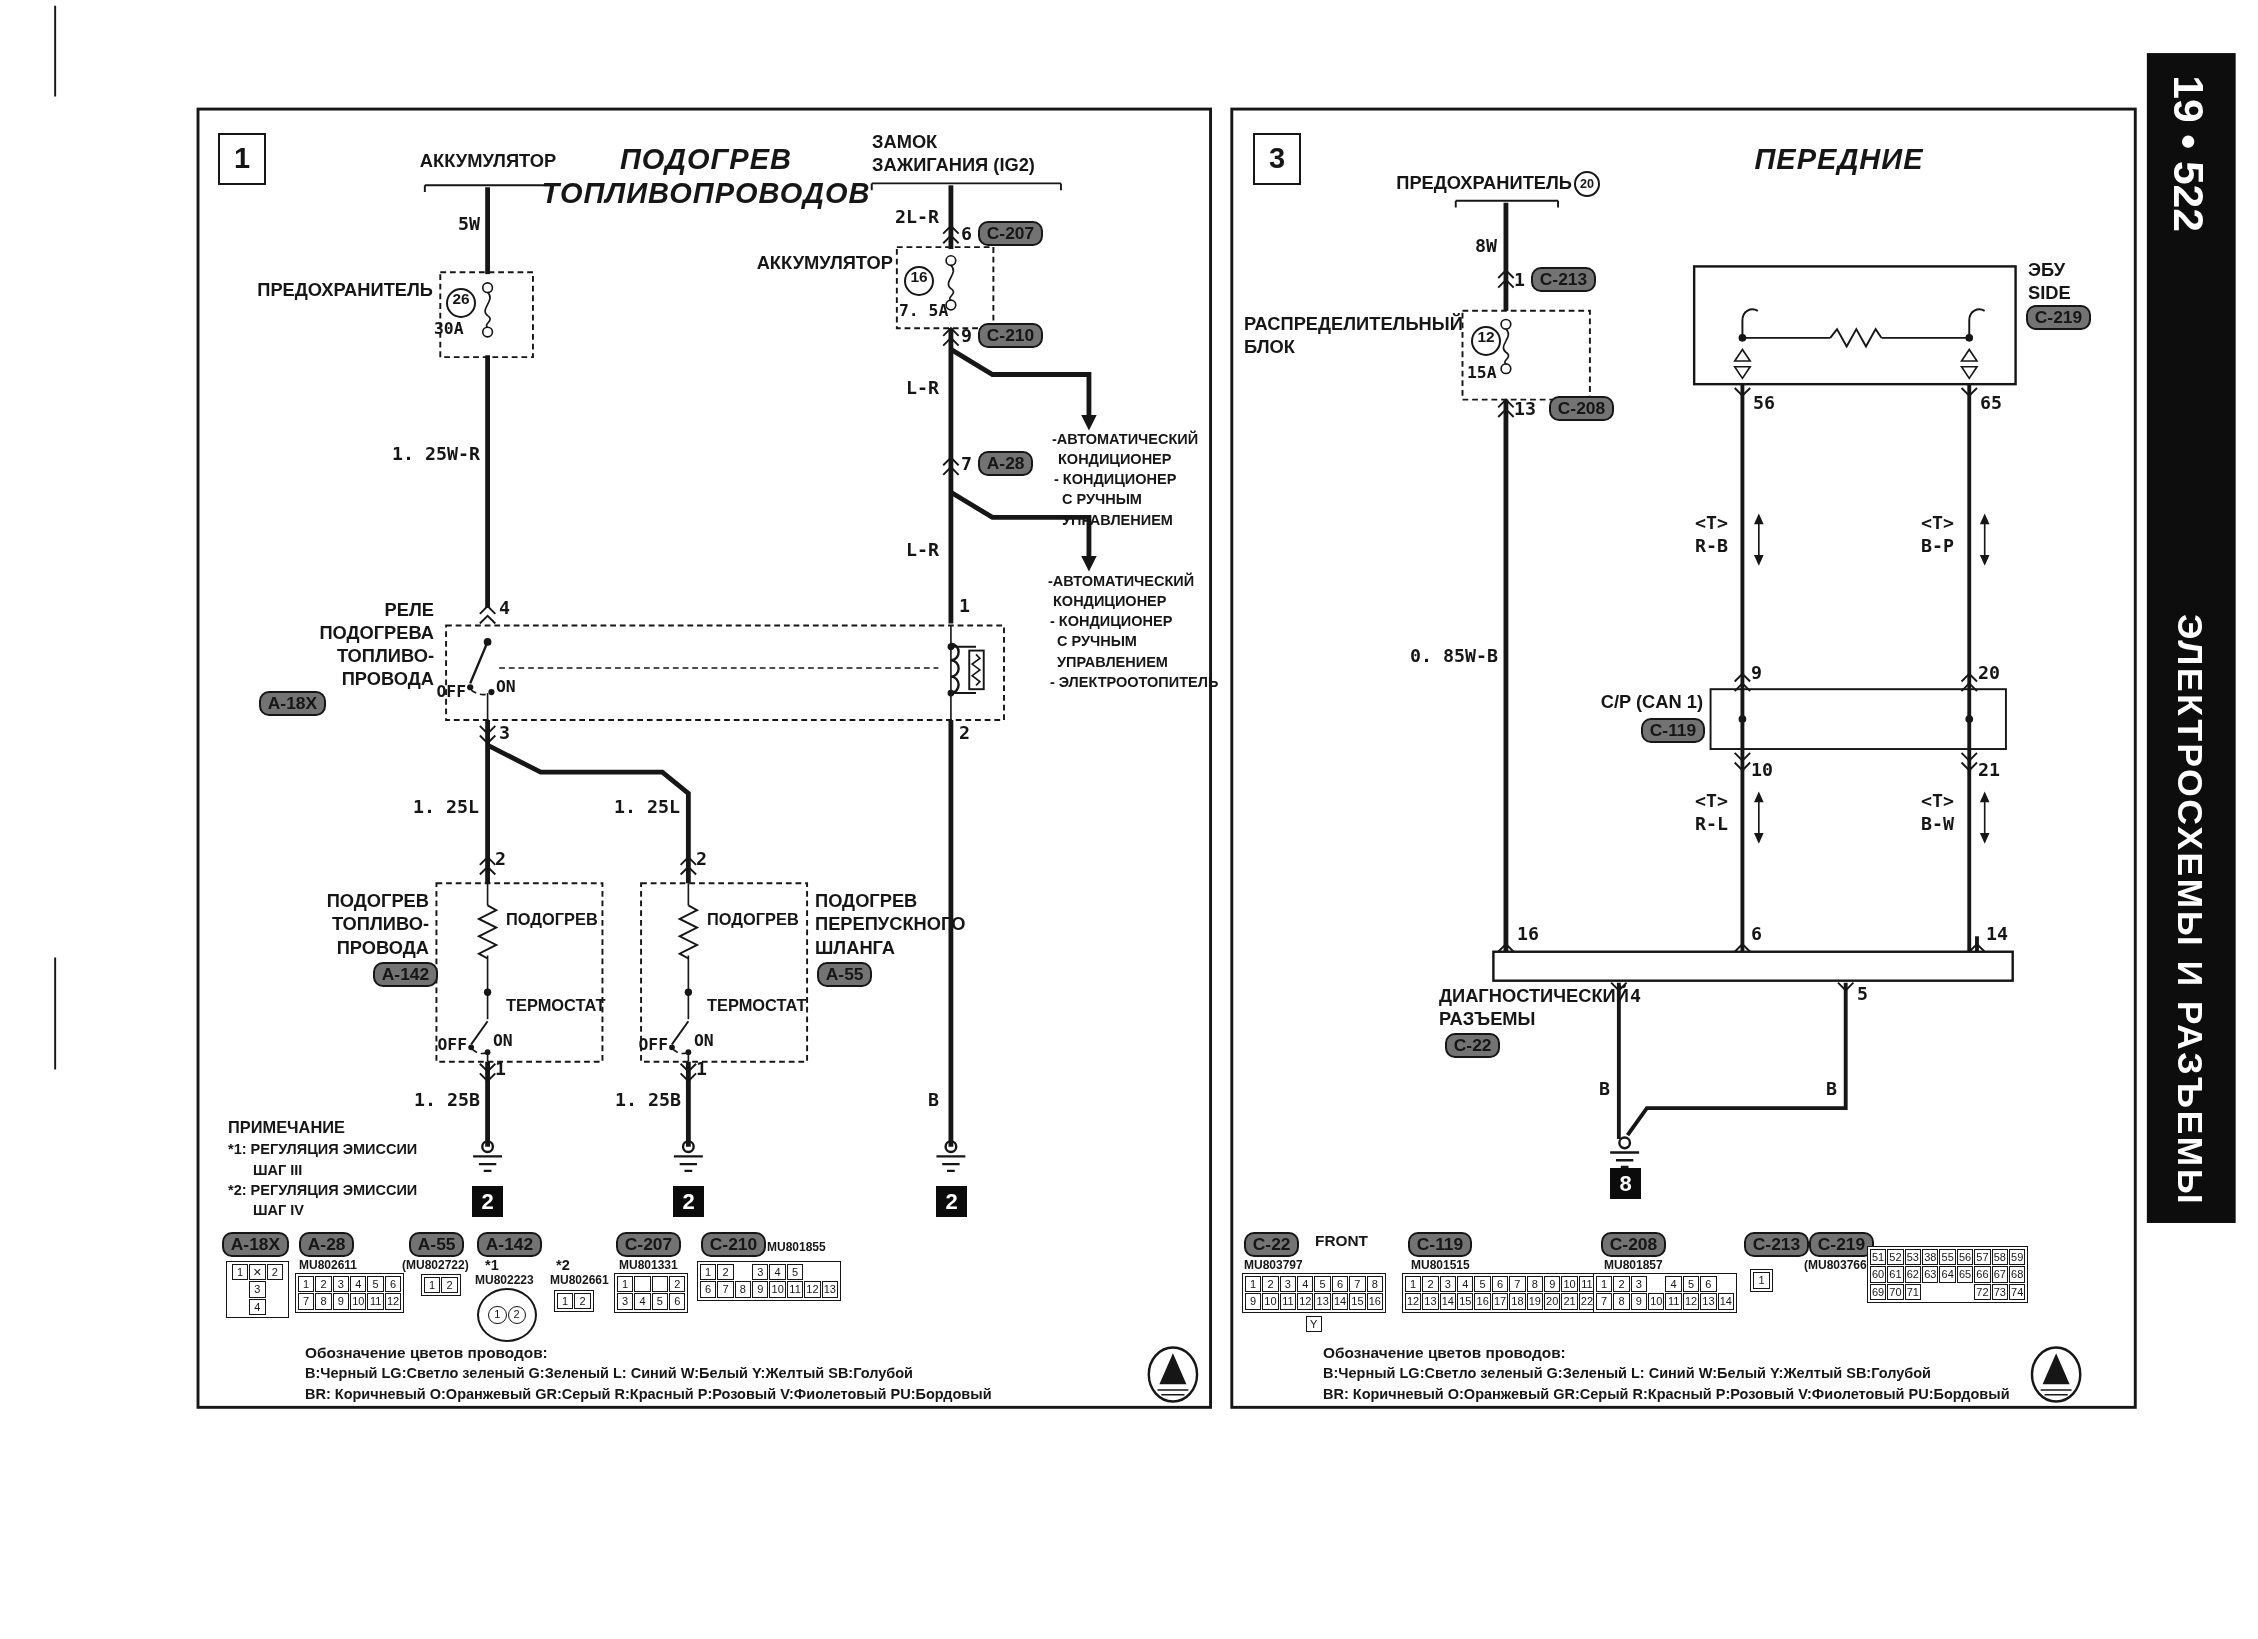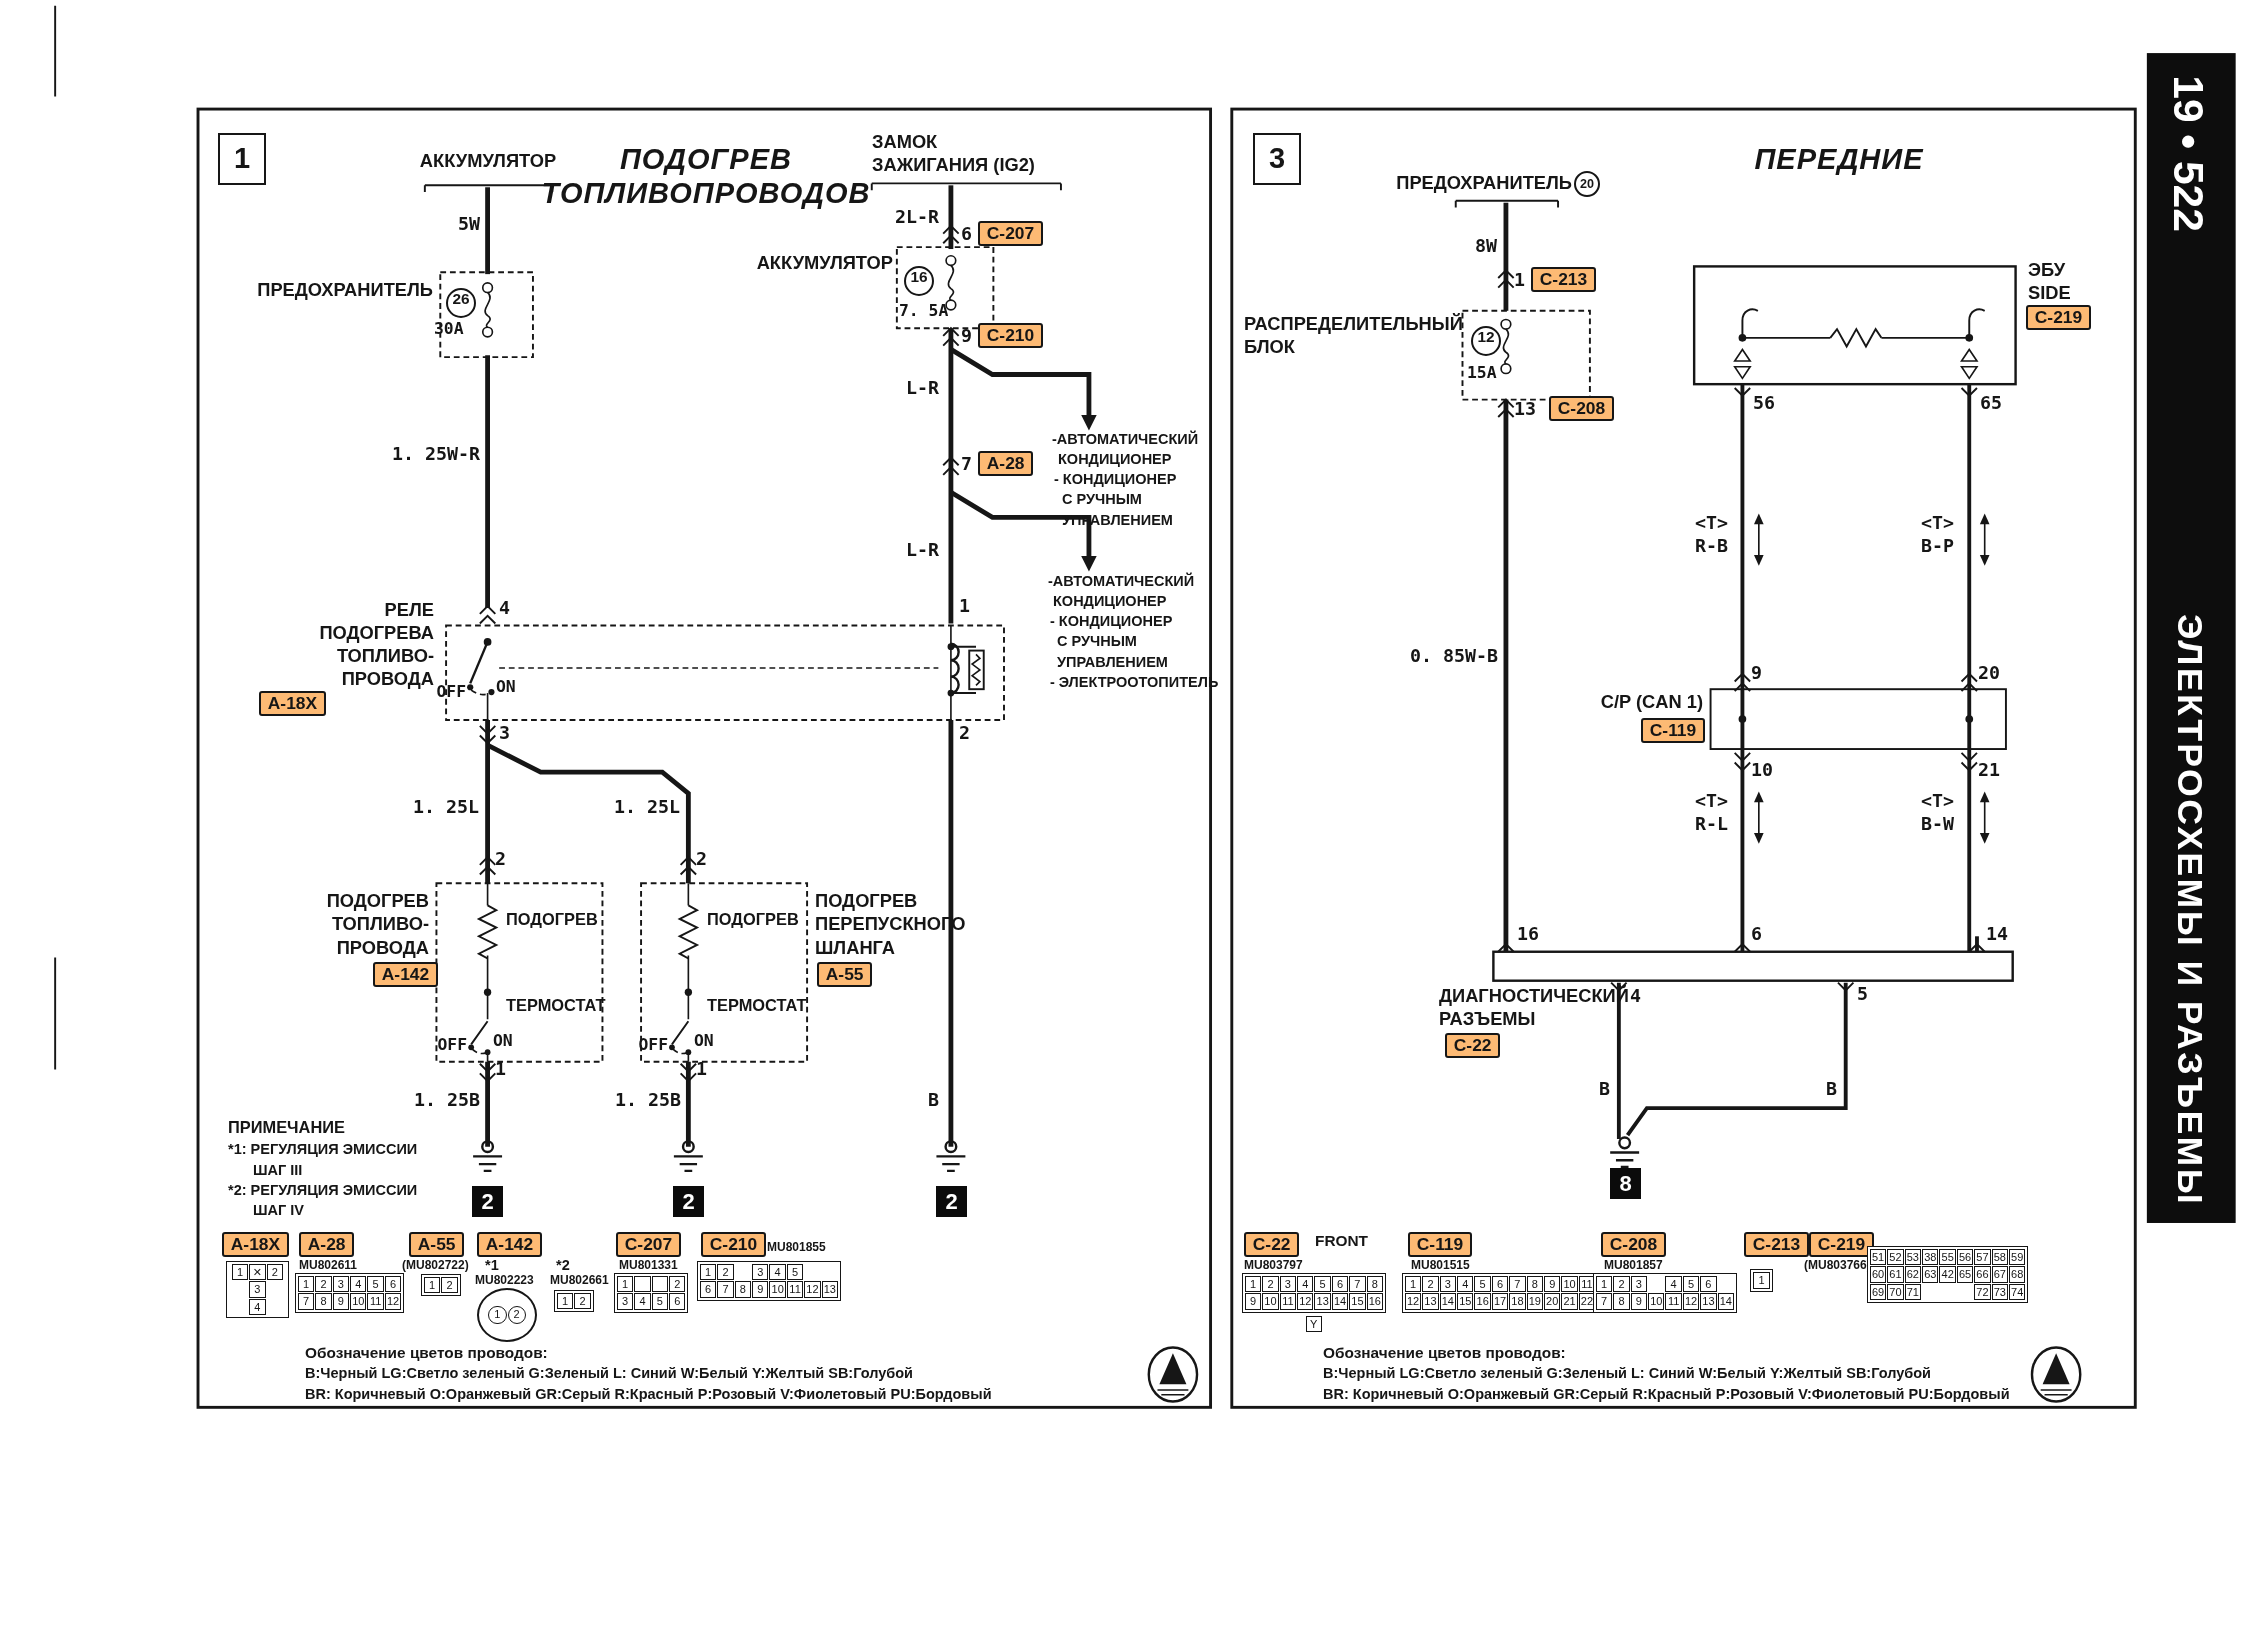--- a/index.html
+++ b/index.html
@@ -11,21 +11,21 @@
   .c{transform:translateX(-50%)}
   .t30{font:italic 700 29px "Liberation Sans",sans-serif;letter-spacing:1px}
   .b19{font:700 18.3px "Liberation Sans",sans-serif}
   .b17{font:700 16.4px "Liberation Sans",sans-serif}
   .b16{font:700 15.4px "Liberation Sans",sans-serif}
   .b15{font:700 14.5px "Liberation Sans",sans-serif}
   .m19{font:700 18.3px "DejaVu Sans Mono",monospace}
   .m17{font:700 16.4px "DejaVu Sans Mono",monospace}
   .mu{font:700 12px "Liberation Sans",sans-serif}
   .num{border:2.9px solid #161616;font:700 29px/46px "Liberation Sans",sans-serif;width:44px;height:48px;text-align:center;background:#fff}
-  .badge{font:700 17.4px/21px "Liberation Sans",sans-serif;border:2.1px solid #161616;border-radius:3px;padding:0 6.8px;background:#fdba74}
+  .badge{font:700 17.4px/21px "Liberation Sans",sans-serif;border:2.1px solid #161616;border-radius:10px;padding:0 6.8px;background:#737373}
   .circ{border:2.1px solid #161616;border-radius:50%;width:26px;height:26px;line-height:26px;text-align:center;
         font:700 15.4px "Liberation Sans",sans-serif;background:#fff}
   .circ.sm{width:22px;height:22px;line-height:22px;font-size:12.6px}
   .gbox{width:31px;height:31px;background:#0b0b0b;color:#fff;font:700 22px/31px "Liberation Sans",sans-serif;text-align:center}
   .cicon{position:absolute;border:1.9px solid #161616;background:#fff;padding:1.4px}
   .crow{display:flex}
   .crow.ctr{justify-content:center}
   .pin{box-sizing:border-box;display:inline-block;min-width:16.4px;height:16.4px;border:1.3px solid #161616;
        font:11px/14px "Liberation Sans",sans-serif;text-align:center;margin:0.5px;padding:0 1px;background:#fff}
   .pin:empty{border-color:transparent;background:transparent}
@@ -558,21 +558,21 @@
         <span class="pin">56</span>
         <span class="pin">57</span>
         <span class="pin">58</span>
         <span class="pin">59</span>
       </div>
   <div class="crow">
         <span class="pin">60</span>
         <span class="pin">61</span>
         <span class="pin">62</span>
         <span class="pin">63</span>
-        <span class="pin">42</span>
+        <span class="pin">64</span>
         <span class="pin">65</span>
         <span class="pin">66</span>
         <span class="pin">67</span>
         <span class="pin">68</span>
       </div>
   <div class="crow">
         <span class="pin">69</span>
         <span class="pin">70</span>
         <span class="pin">71</span>
         <span class="pin"></span>

